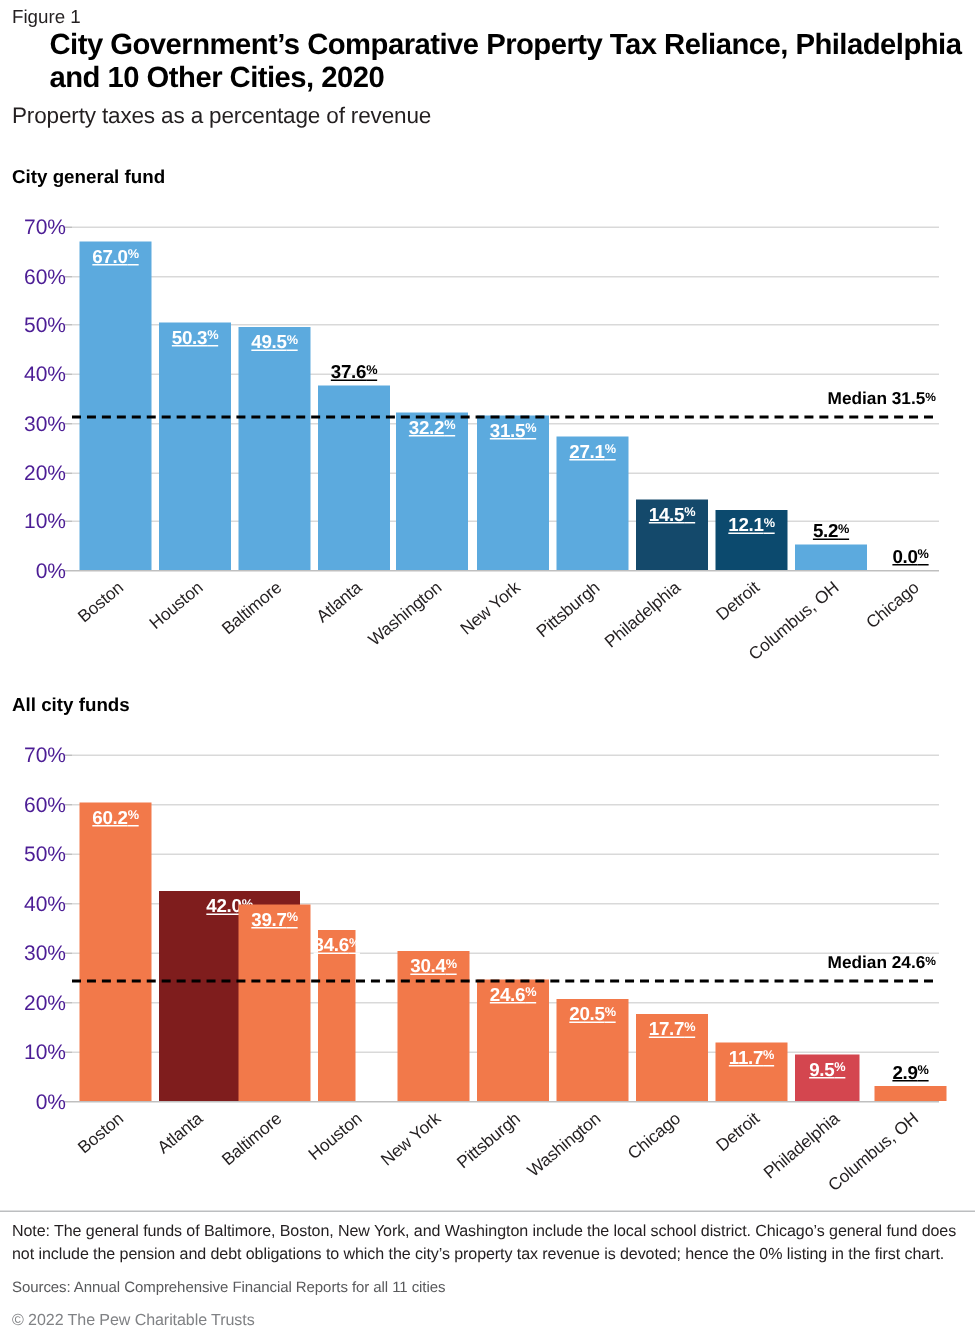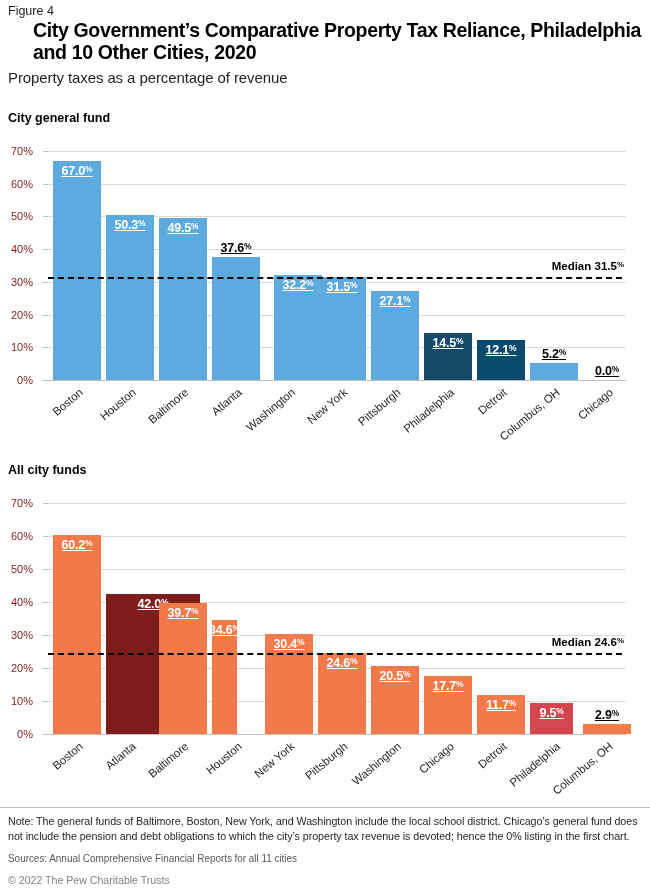--- a/index.html
+++ b/index.html
@@ -62,24 +62,24 @@
     position: absolute; left: 0; width: 100%;
     height: 1px; background: #d9d9d9;
   }
   .axisline {
     position: absolute; left: 0; width: 100%;
     height: 1px; background: #bfbfbf;
   }
   .ytick {
     position: absolute;
     right: 100%;
-    margin-right: 15px;
+    margin-right: 4px;
     transform: translateY(-50%);
-    font-size: 11px;
-    color: #7f1d1d;
+    font-size: 14px;
+    color: #4c1d95;
     white-space: nowrap;
   }
   .ytickmark {
     position: absolute;
     right: 100%;
     width: 5px; height: 1px;
     background: #bfbfbf;
   }
 
   .bars {
@@ -154,21 +154,21 @@
   .copyright {
     position: absolute; left: 8px; top: 874px;
     font-size: 10.7px; color: #808285; letter-spacing: -0.05px;
   }
 </style>
 </head>
 <body>
 
 <div class="page">
 
-  <div class="fig-label">Figure 4</div>
+  <div class="fig-label">Figure 1</div>
   <div class="title">City Government’s Comparative Property Tax Reliance, Philadelphia and 10 Other Cities, 2020</div>
   <div class="subtitle">Property taxes as a percentage of revenue</div>
 
   <div class="panel-head" id="panel1-head">City general fund</div>
   <div class="chart" id="chart1">
     <div class="plot">
         <div class="axisline" style="top: 229px;"></div>
         <div class="ytickmark" style="top: 229px;"></div>
         <div class="ytick" style="top: 229px;">0%</div>
         <div class="gridline" style="top: 196.286px;"></div>
@@ -210,21 +210,21 @@
           </div>
           <div style="position: absolute; left: 111px; width: 48px; top: 0px; bottom: 0px;">
             <div class="xlabel">Baltimore</div>
           </div>
           <div class="bar" style="left: 164px; width: 48px; height: 123.006px; background: rgb(92, 170, 222);">
             <div class="bar-value outside">37.6<sup>%</sup></div>
           </div>
           <div style="position: absolute; left: 164px; width: 48px; top: 0px; bottom: 0px;">
             <div class="xlabel">Atlanta</div>
           </div>
-          <div class="bar" style="left: 226px; width: 48px; height: 105.34px; background: rgb(92, 170, 222);">
+          <div class="bar" style="left: 216px; width: 48px; height: 105.34px; background: rgb(92, 170, 222);">
             <div class="bar-value inside">32.2<sup>%</sup></div>
           </div>
           <div style="position: absolute; left: 217px; width: 48px; top: 0px; bottom: 0px;">
             <div class="xlabel">Washington</div>
           </div>
           <div class="bar" style="left: 270px; width: 48px; height: 103.05px; background: rgb(92, 170, 222);">
             <div class="bar-value inside">31.5<sup>%</sup></div>
           </div>
           <div style="position: absolute; left: 270px; width: 48px; top: 0px; bottom: 0px;">
             <div class="xlabel">New York</div>

